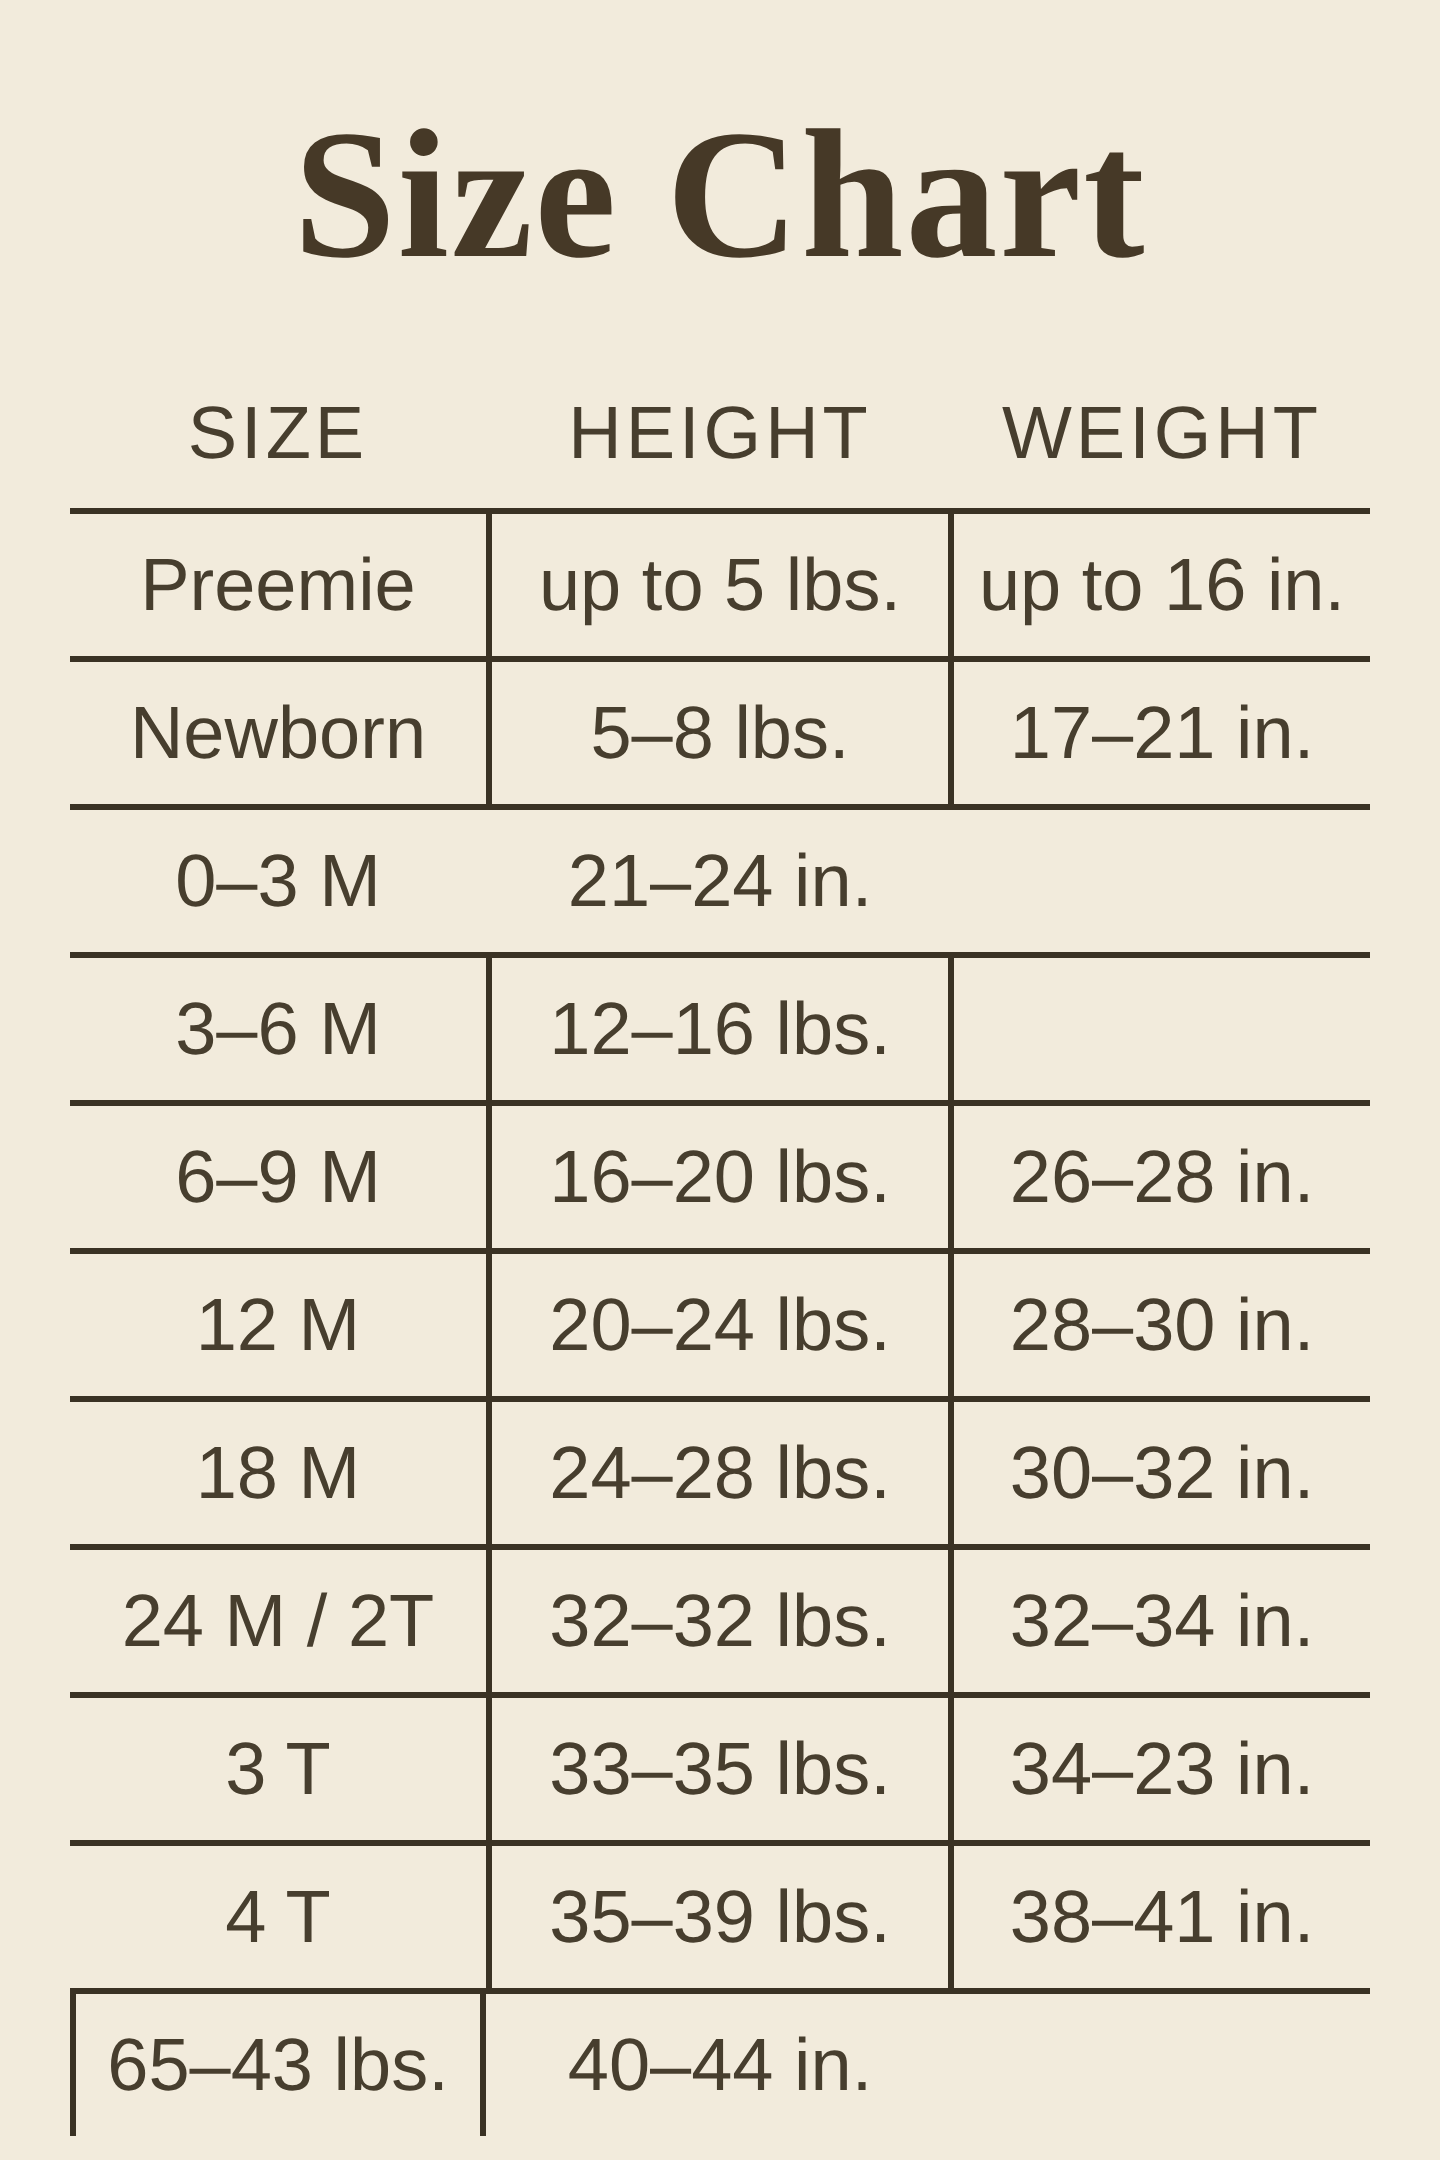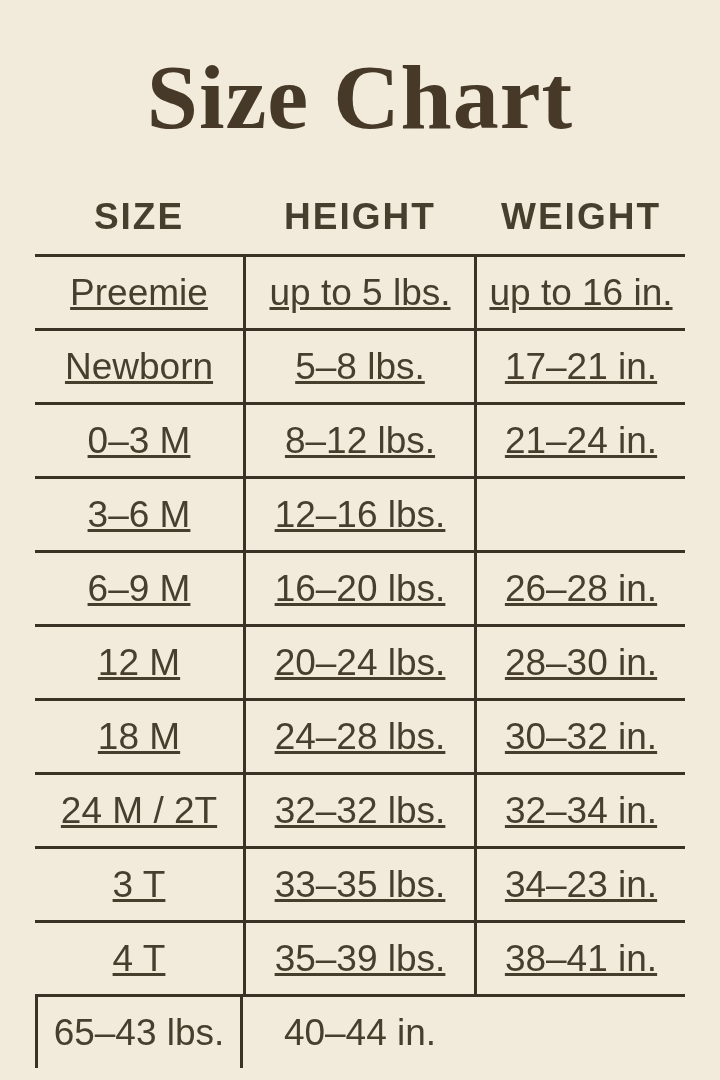--- a/index.html
+++ b/index.html
@@ -35,37 +35,36 @@
     width:650px;
     margin:50px auto 0 auto;
   }
   .thead{
     display:grid;
     grid-template-columns:208px 234px 208px;
     margin-bottom:14px;
   }
   .th{
     text-align:center;
-    font-weight:700;
+    font-weight:400;
     font-size:37px;
     line-height:46px;
     letter-spacing:2px;
     color:var(--text);
   }
   .tbody{
     border-top:3px solid var(--line);
   }
   .trow{
     display:grid;
     grid-template-columns:208px 234px 208px;
     height:71px;
   }
   .trow:not(:last-child){
     border-bottom:3px solid var(--line);
-    text-decoration:underline;
   }
   .td{
     box-sizing:border-box;
     display:flex;
     align-items:center;
     justify-content:center;
     font-size:37px;
     color:var(--text);
     white-space:nowrap;
   }
@@ -98,21 +97,20 @@
       </div>
 
       <div class="trow">
         <div class="td">Newborn</div>
         <div class="td mid">5–8 lbs.</div>
         <div class="td">17–21 in.</div>
       </div>
 
       <div class="trow">
         <div class="td">0–3 M</div>
-        <div class="td mid">8–12 lbs.</div>
         <div class="td">21–24 in.</div>
       </div>
 
       <div class="trow">
         <div class="td">3–6 M</div>
         <div class="td mid">12–16 lbs.</div>
       </div>
 
       <div class="trow">
         <div class="td">6–9 M</div>

